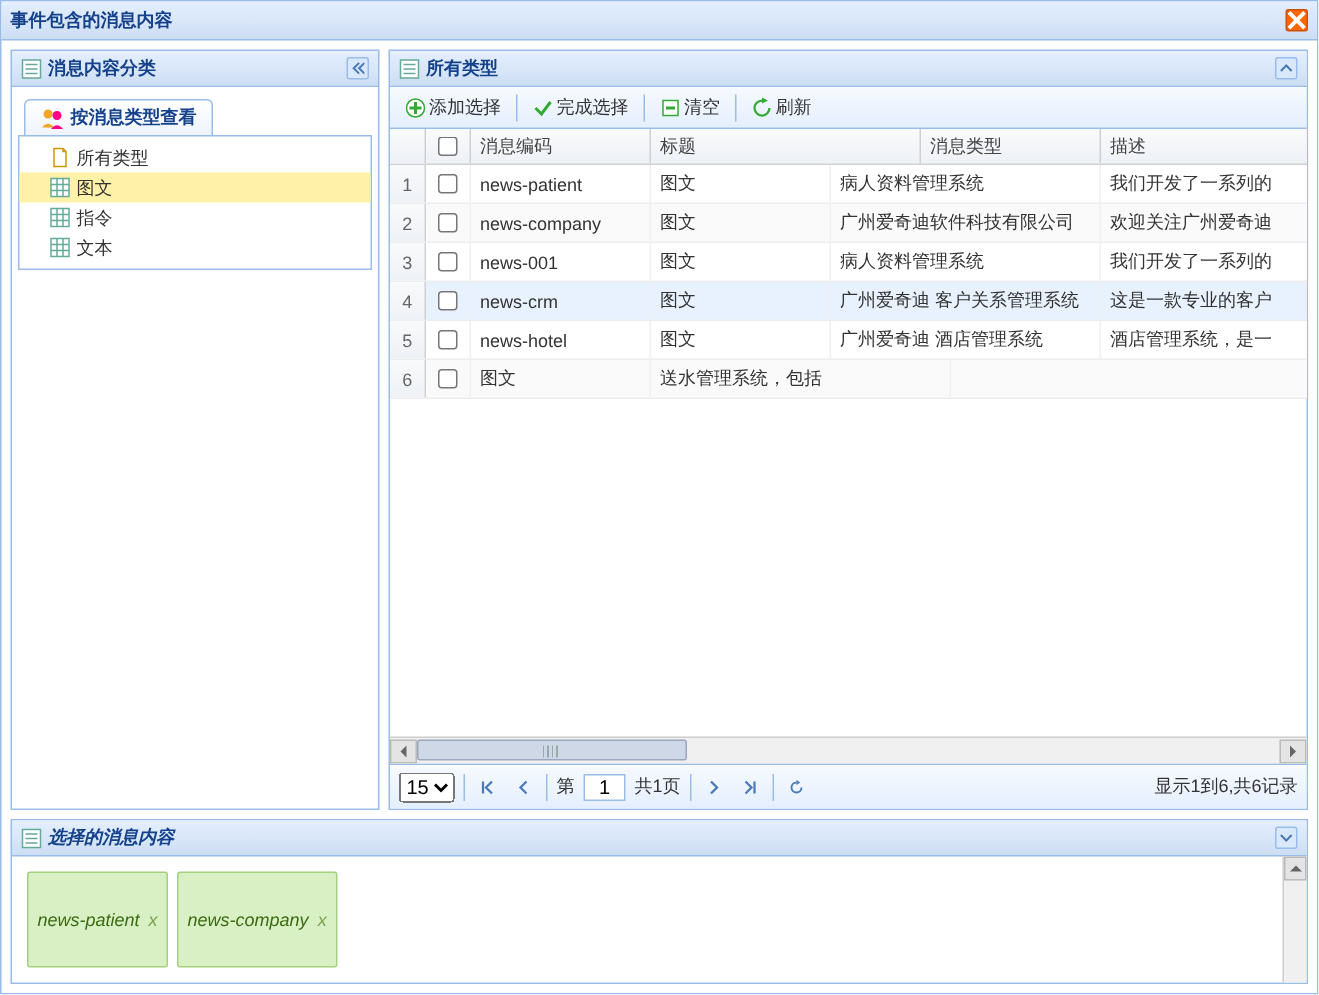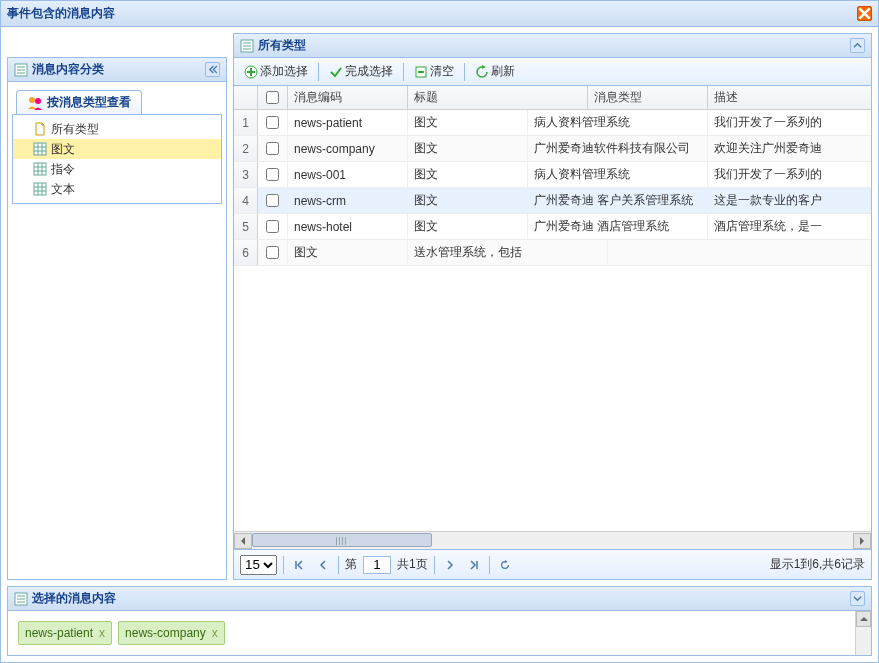--- a/index.html
+++ b/index.html
@@ -13,21 +13,21 @@
 .window-body { flex: 1; padding: 6px; display: flex; flex-direction: column; gap: 6px; overflow: hidden; }
 .upper { flex: 1; display: flex; gap: 6px; min-height: 0; }
 
 .panel { border: 1px solid #99bce8; display: flex; flex-direction: column; background: #fff; }
 .panel-header { height: 24px; background: linear-gradient(#e4efff, #cddef3); border-bottom: 1px solid #99bce8; display: flex; align-items: center; padding: 0 6px; font-weight: bold; color: #15428b; justify-content: space-between; }
 .panel-header .tool { width: 15px; height: 15px; border: 1px solid #99bce8; border-radius: 2px; background: #d9e8fb; display: flex; align-items: center; justify-content: center; cursor: pointer; }
 .panel-header .tool svg { width: 9px; height: 9px; }
 .hdr-left { display: flex; align-items: center; gap: 4px; }
 .hdr-icon { width: 14px; height: 14px; }
 
-.left-panel { width: 220px; margin-top: 24px; }
+.left-panel { width: 246px; }
 .left-body { flex: 1; padding: 4px; }
 .tab-strip { height: 28px; display: flex; align-items: flex-end; padding-left: 4px; }
 .tab { height: 24px; border: 1px solid #99bce8; border-bottom: none; border-radius: 4px 4px 0 0; background: linear-gradient(#fff, #eef4fd); padding: 0 10px; display: flex; align-items: center; gap: 4px; font-weight: bold; color: #15428b; }
 .tab-icon { width: 16px; height: 16px; }
 .tab-body { border: 1px solid #99bce8; border-top-color: #99bce8; flex: 1; padding: 4px 0; }
 .tree-item { height: 20px; display: flex; align-items: center; padding-left: 20px; gap: 4px; cursor: pointer; }
 .tree-item.selected { background: #fff1a8; }
 .tree-icon { width: 14px; height: 14px; }
 
 .right-panel { flex: 1; min-width: 0; }
@@ -59,21 +59,21 @@
 .hscroll-thumb::after { content: ""; position: absolute; left: 50%; top: 3px; width: 12px; height: 8px; margin-left: -6px; background: repeating-linear-gradient(90deg,#9aa,#9aa 1px,transparent 1px,transparent 3px); }
 
 .pager { height: 30px; border-top: 1px solid #99bce8; background: linear-gradient(#f7fafe,#e4efff); display: flex; align-items: center; padding: 0 6px; justify-content: space-between; }
 .pager-left { display: flex; align-items: center; gap: 6px; }
 .pager select { height: 20px; }
 .pg-btn { width: 18px; height: 18px; display: flex; align-items: center; justify-content: center; cursor: pointer; }
 .pg-btn svg { width: 10px; height: 10px; }
 .pg-input { width: 28px; height: 18px; text-align: center; border: 1px solid #99bce8; }
 .pg-sep { width: 1px; height: 18px; background: #99bce8; }
 
-.bottom-panel { height: 70px; }
+.bottom-panel { height: 110px; font-style: italic; }
 .selected-body { flex: 1; padding: 10px; display: flex; gap: 6px; position: relative; }
 .tag { background: #d9f0c4; border: 1px solid #a4d07f; color: #3a6b12; padding: 4px 6px; border-radius: 2px; display: flex; align-items: center; gap: 6px; }
 .tag-x { color: #7aa050; cursor: pointer; }
 .vscroll { position: absolute; right: 0; top: 0; bottom: 0; width: 16px; background: #f0f0f0; border-left: 1px solid #d0d0d0; }
 .vscroll-arrow { height: 16px; background: #e4e4e4; border: 1px solid #bbb; display: flex; align-items: center; justify-content: center; }
 
 input[type=checkbox] { width: 13px; height: 13px; }
 </style>
 </head>
 <body>

